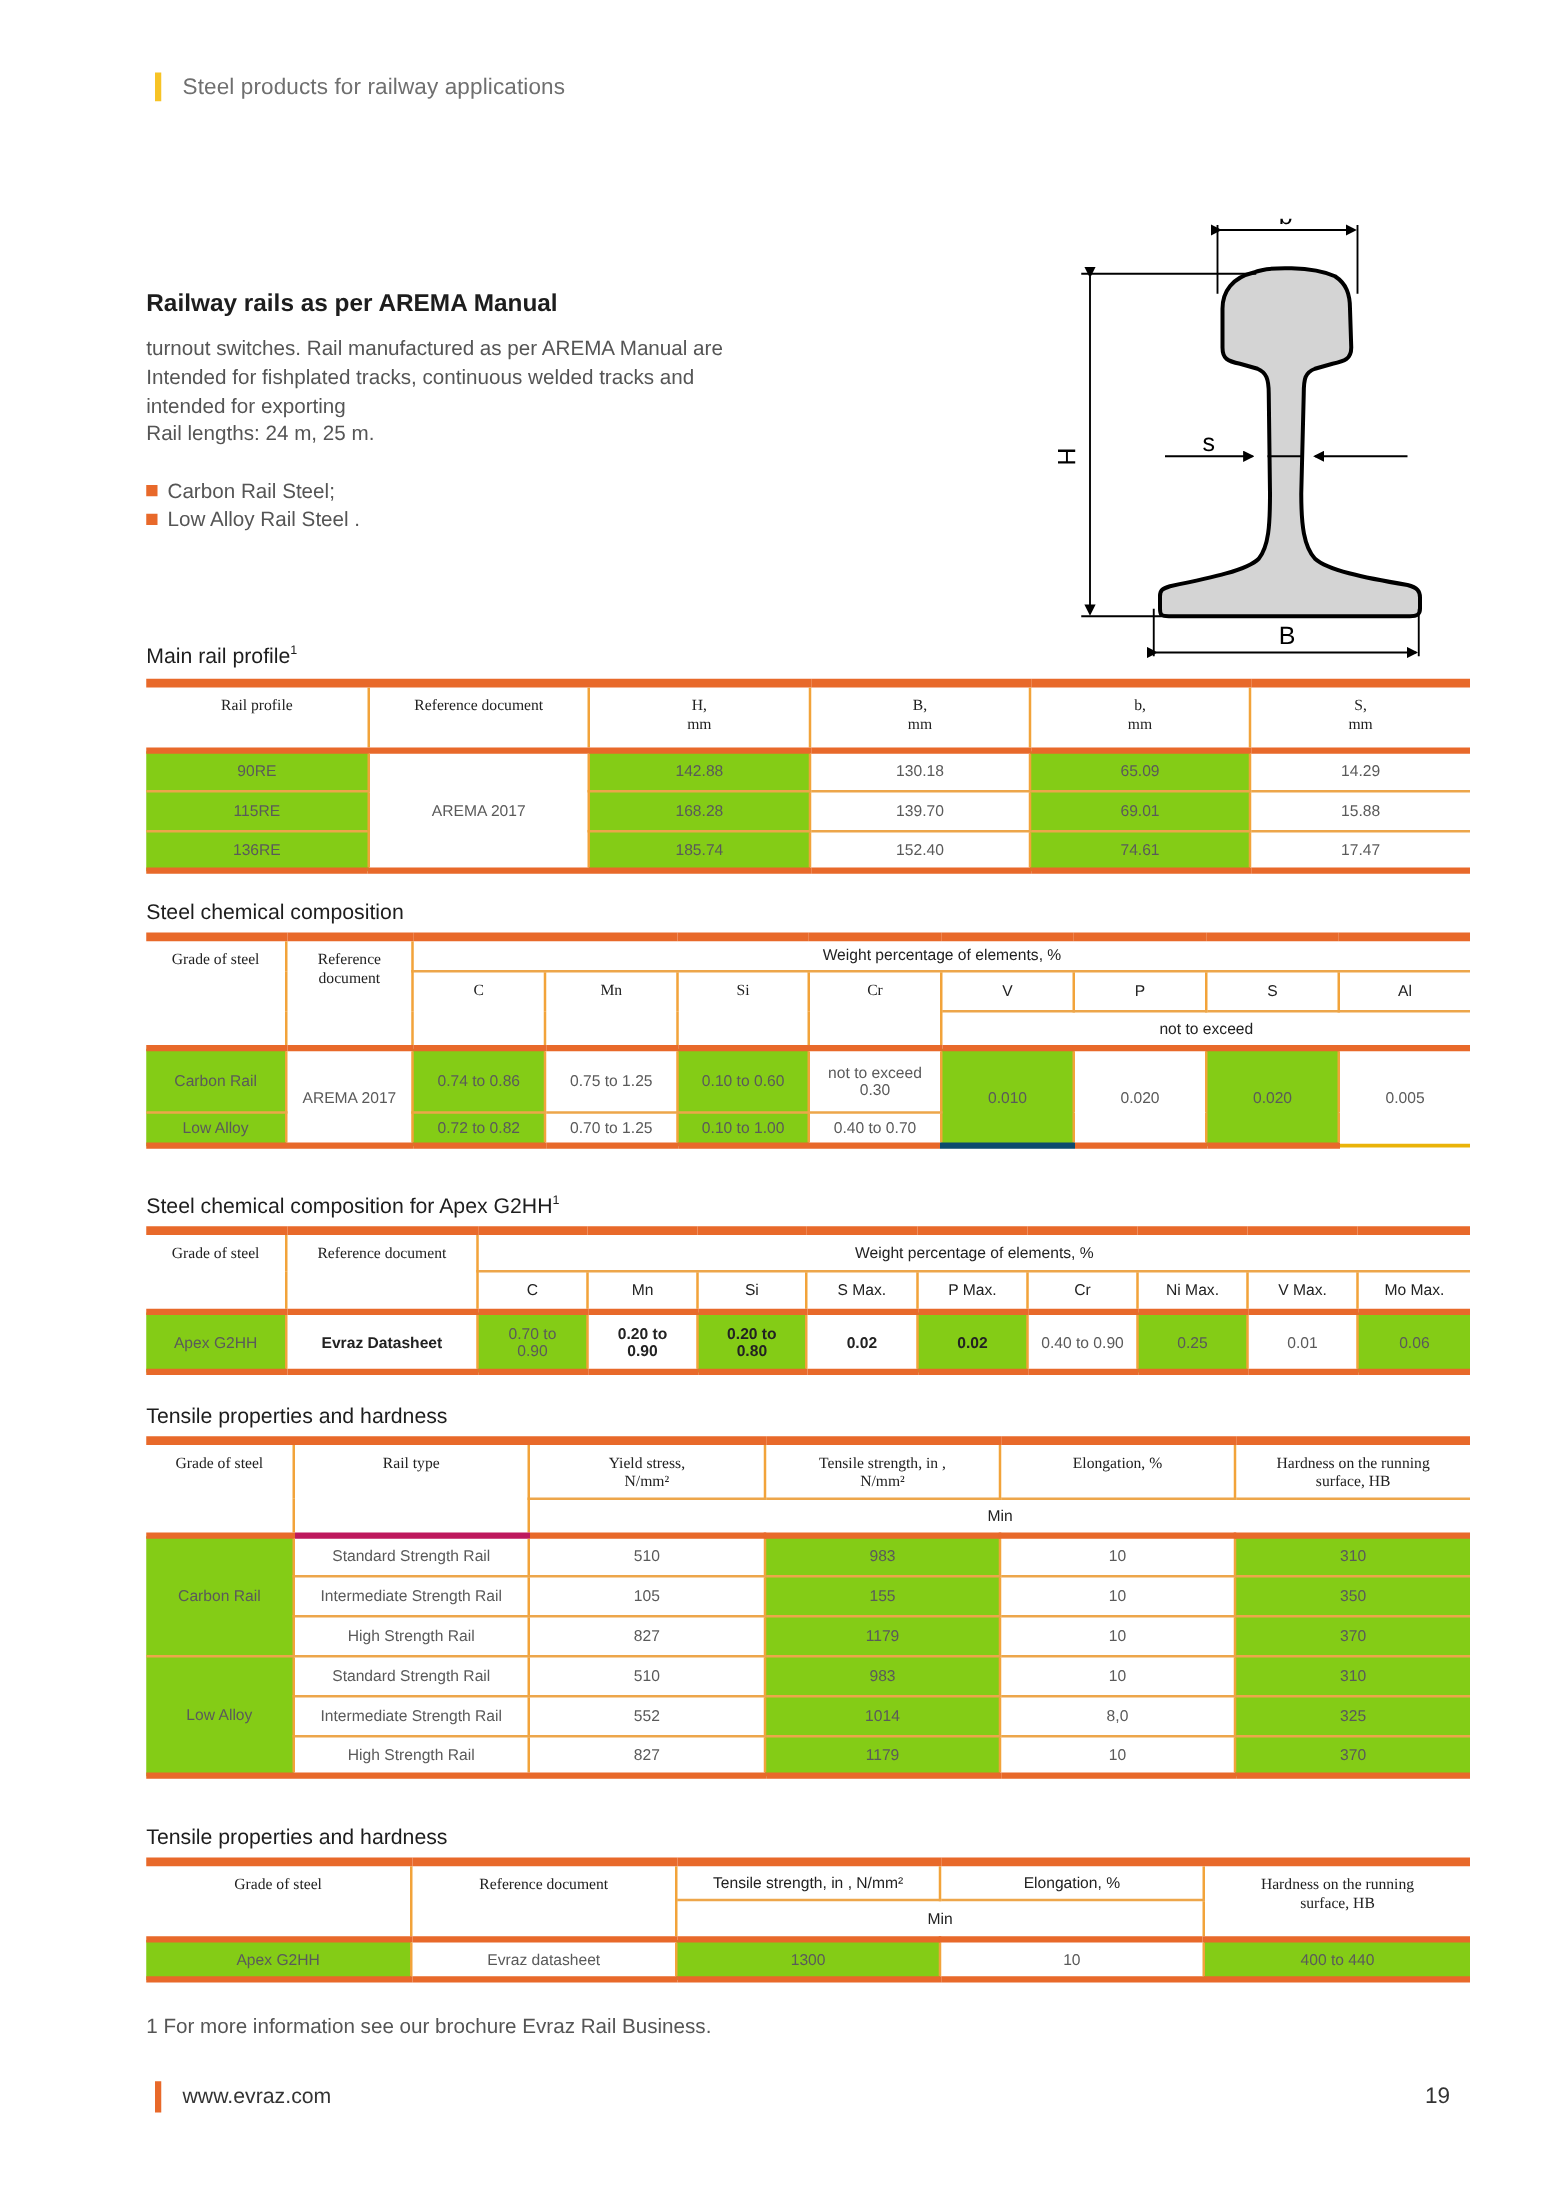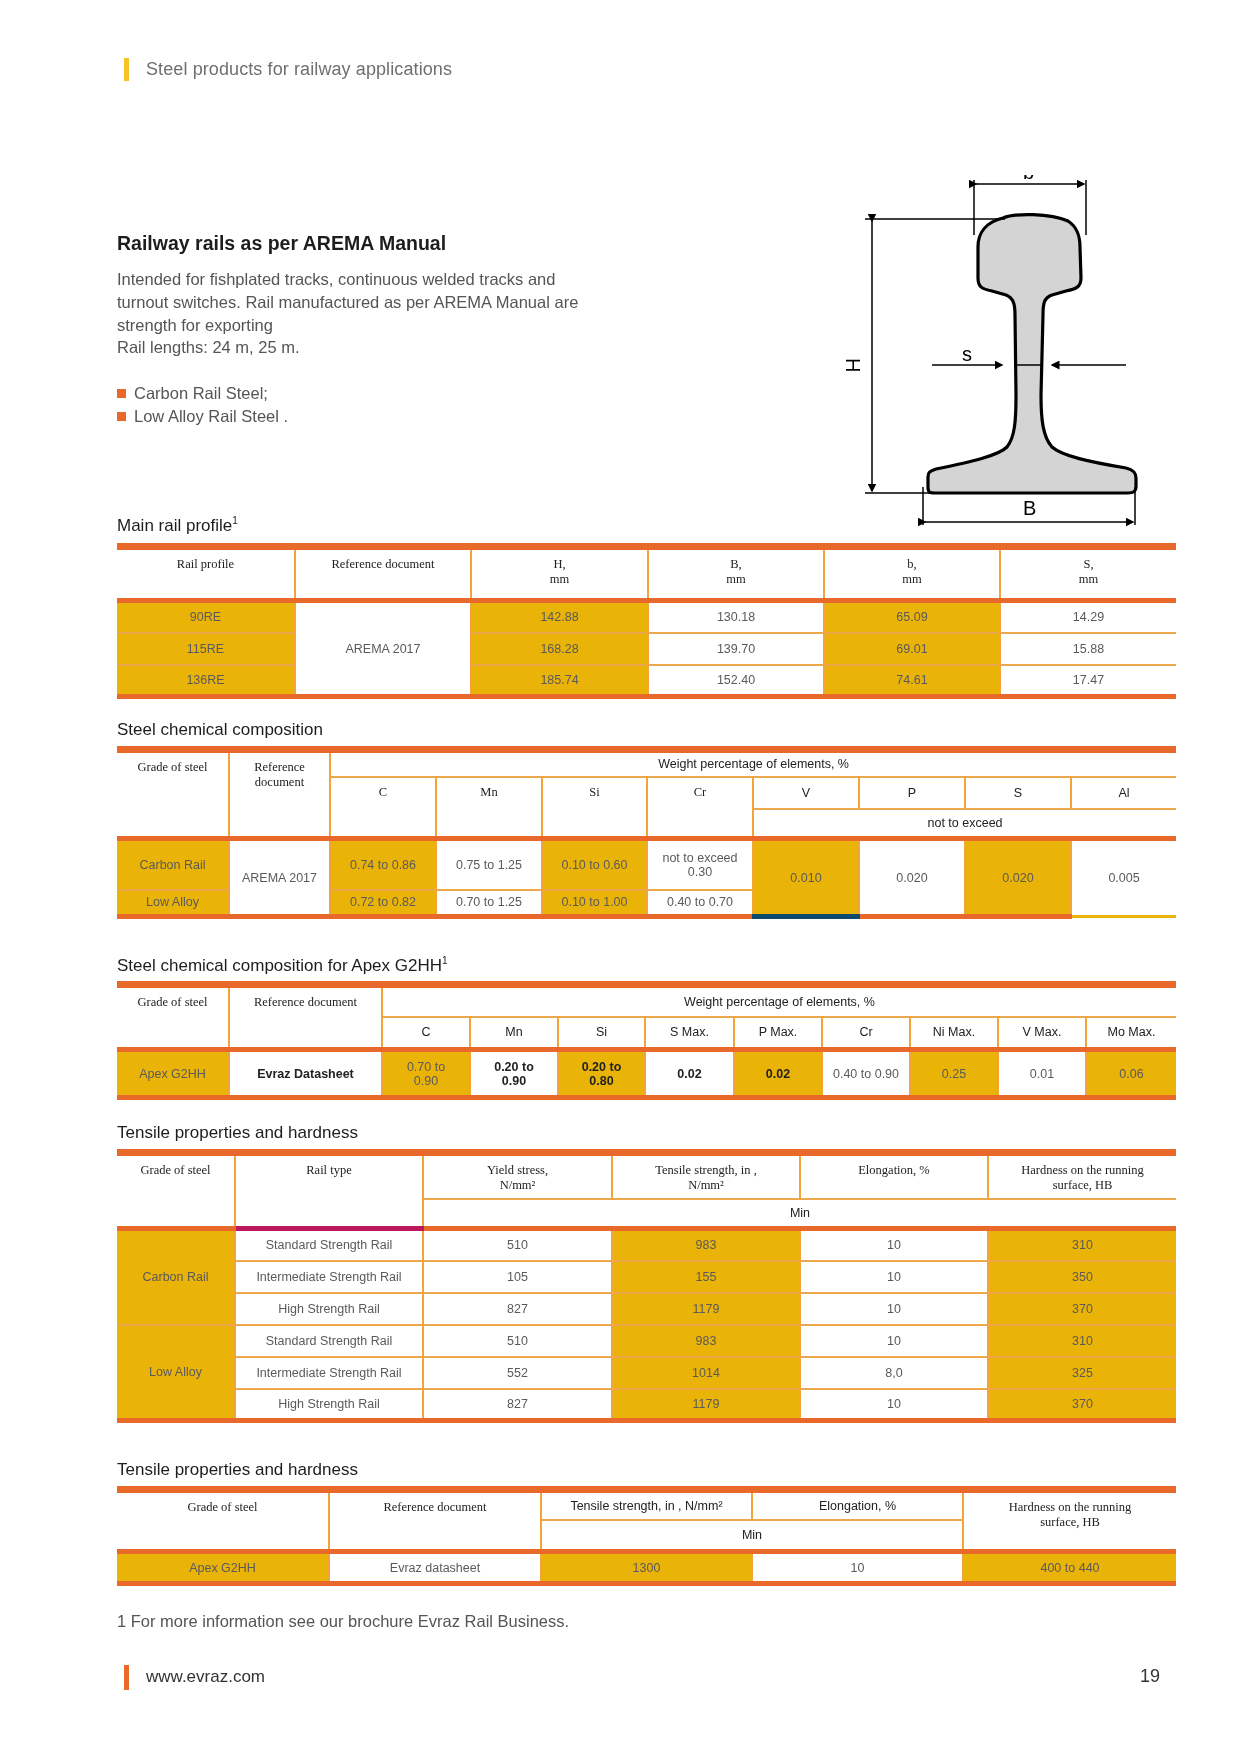--- a/index.html
+++ b/index.html
@@ -24,40 +24,40 @@
   table.t { position: absolute; left: 117px; width: 1059px; border-collapse: collapse; table-layout: fixed; }
   table.t td { text-align: center; vertical-align: middle; font-size: 12.5px; color: #5a5a5a; padding: 0 3px;
                border-left: 2px solid #F2A33A; border-right: 2px solid #F2A33A; border-bottom: 2px solid #EDA64A; }
   table.t td:first-child { border-left: none; }
   table.t td:last-child { border-right: none; }
   table.t tr.top td { border-top: 7px solid #E8692A; }
   table.t tr.hd-end td { border-bottom: 5px solid #E8692A; }
   table.t tr.last td { border-bottom: 5px solid #E8692A; }
   table.t td.h { color: #222; font-size: 12.5px; }
   table.t td.h.top-al { vertical-align: top; padding-top: 7px; font-family: Liberation Serif, serif; }
-  table.t td.sh { background: #eab308; }
+  table.t td.sh { background: #84cc16; }
   table.t td.b { font-weight: bold; color: #222; }
   table.t td.lt { font-weight: 300; }
 
   .footnote { left: 117px; top: 1612px; font-size: 16.5px; color: #555; font-weight: 300; }
   .ftr-bar { left: 124px; top: 1665px; width: 5px; height: 25px; background: #E8692A; }
   .ftr-url { left: 146px; top: 1667px; font-size: 17px; color: #333; }
   .page-no { left: 1120px; top: 1666px; font-size: 18px; color: #333; width: 40px; text-align: right; }
 </style>
 </head>
 <body>
 
 <div class="abs hdr-bar"></div>
 <div class="abs hdr-text">Steel products for railway applications</div>
 
 <div class="abs title">Railway rails as per AREMA Manual</div>
 <div class="abs intro">
+  <p>turnout switches. Rail manufactured as per AREMA Manual are</p>
   <p>Intended for fishplated tracks, continuous welded tracks and</p>
-  <p>turnout switches. Rail manufactured as per AREMA Manual are</p>
-  <p>strength for exporting</p>
+  <p>intended for exporting</p>
   <p>Rail lengths: 24 m, 25 m.</p>
   <div class="gap"></div>
   <p><span class="bullet"></span><span>Carbon Rail Steel;</span></p>
   <p><span class="bullet"></span><span>Low Alloy Rail Steel .</span></p>
 </div>
 
 <svg class="abs rail-svg" width="320" height="360" viewBox="0 0 320 360">
   <defs>
     <marker id="arr" markerWidth="6" markerHeight="6" refX="5" refY="3" orient="auto">
       <path d="M0,0 L6,3 L0,6 z" fill="#000"></path>

